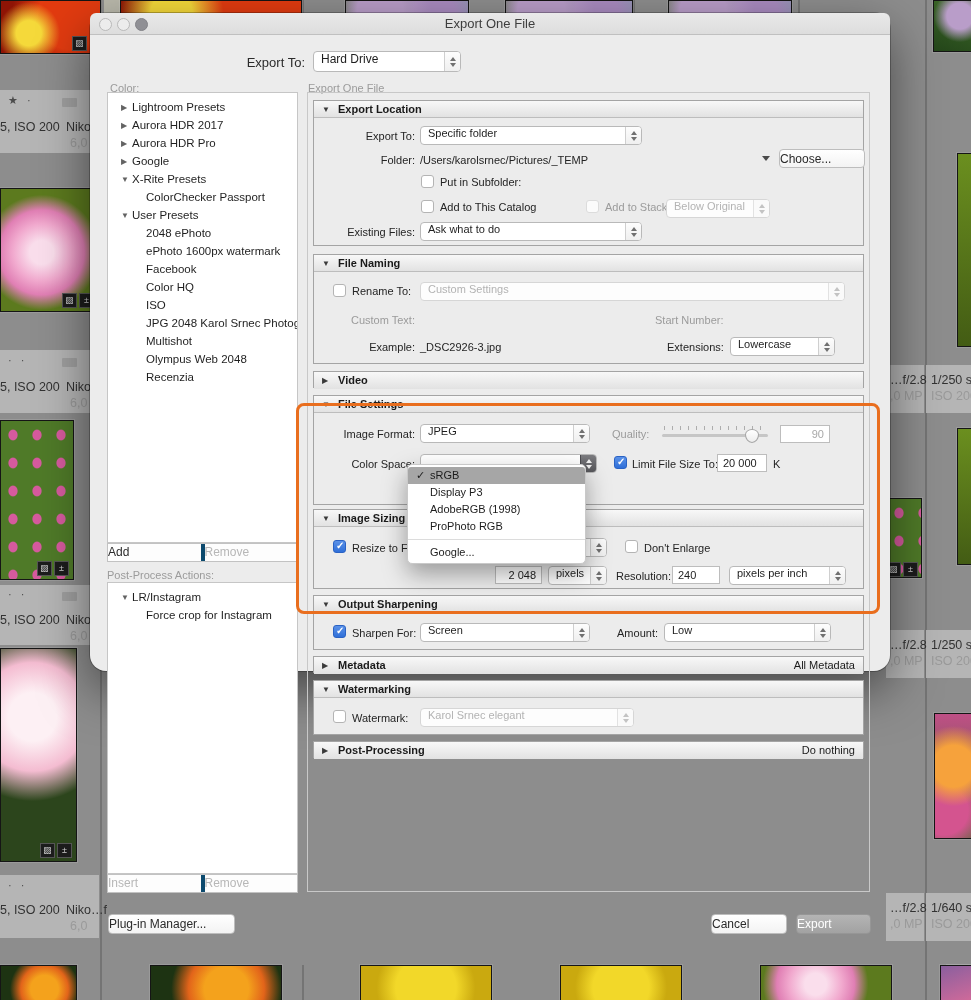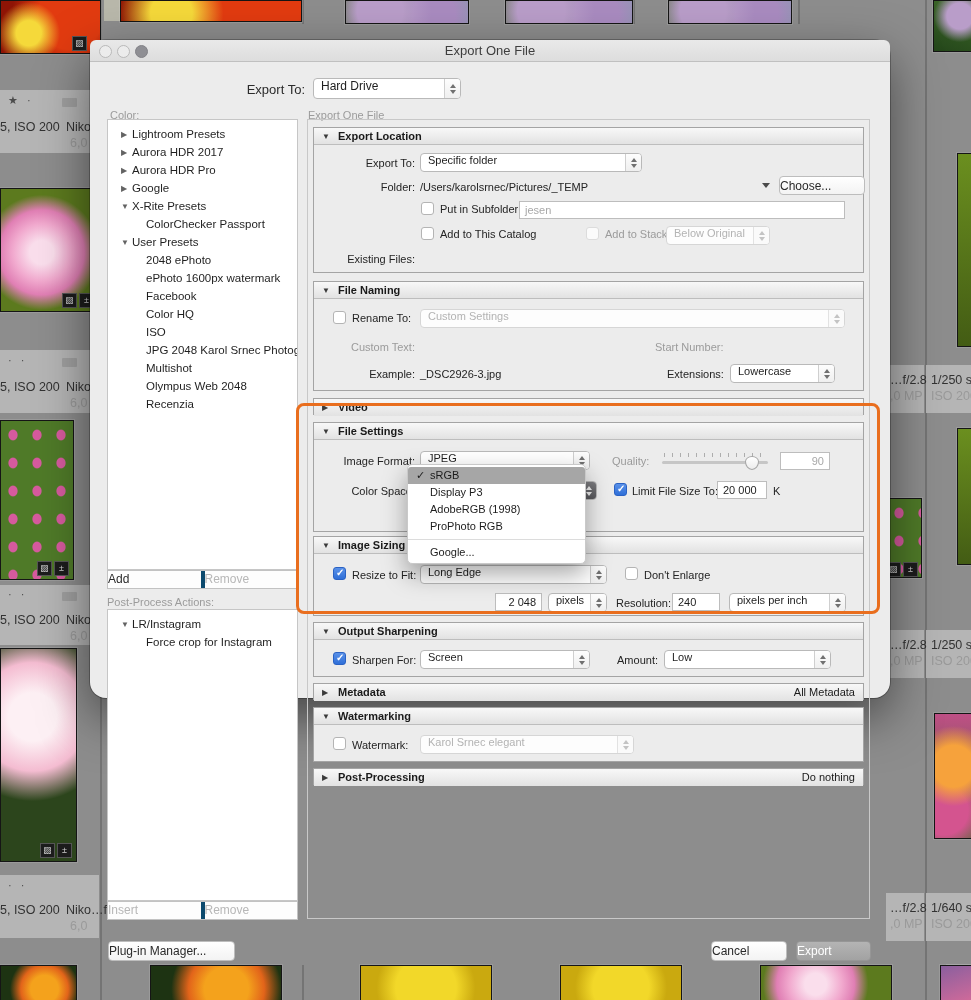--- a/index.html
+++ b/index.html
@@ -19,21 +19,21 @@
   .p-yellowdrops{background:radial-gradient(circle at 50% 62%,#f2d829 0 44%,#caa90f 72%),#243510}
   .p-greenstrip{background:linear-gradient(#6b8f1f,#435c14)}
   .p-purplepink{background:linear-gradient(160deg,#8a5f9e,#d06a9a)}
   .p-bottomtulip{background:radial-gradient(circle at 58% 66%,#f4a21c 0 28%,#e2641a 48%,rgba(0,0,0,0) 70%),#1d3312}
   .badge{position:absolute;width:13px;height:13px;background:#1c1c1c;border:1px solid #555;color:#cfcfcf;font-size:9px;line-height:13px;text-align:center}
   .bgtxt{position:absolute;font-size:12.5px;color:#323232;white-space:nowrap}
   .bgtxt.gray{color:#9a9a9a}
   .bgflag{position:absolute;font-size:11px;color:#4c4c4c;letter-spacing:3px}
   .bgrect{position:absolute;width:15px;height:9px;background:#a0a0a0;border-radius:1px}
   
-  #dialog{position:absolute;left:90px;top:40px;width:800px;height:658px;background:#ececec;border-radius:16px;box-shadow:0 18px 50px rgba(0,0,0,.5),0 0 0 1px rgba(0,0,0,.25)}
+  #dialog{position:absolute;left:90px;top:13px;width:800px;height:658px;background:#ececec;border-radius:16px;box-shadow:0 18px 50px rgba(0,0,0,.5),0 0 0 1px rgba(0,0,0,.25)}
   #titlebar{position:absolute;left:0;top:0;right:0;height:21px;background:linear-gradient(#e9e9e9,#dddddd);border-bottom:1px solid #c0c0c0;border-radius:6px 6px 0 0}
   #titlebar .title{position:absolute;left:0;right:0;top:3px;text-align:center;font-size:13px;color:#3e3e3e}
   .tl{position:absolute;top:5px;width:11px;height:11px;border-radius:50%;border:1px solid #b9b9b9;background:#ececec}
   .tl.filled{background:#8f8f94;border-color:#828287}
   .lbl{position:absolute;font-size:11px;color:#242424;white-space:nowrap}
   .lbl.r{text-align:right}
   .lbl.gray{color:#9b9b9b}
   .biglbl{position:absolute;font-size:13px;color:#2b2b2b}
   
   .sel{position:absolute;display:flex;align-items:flex-start;height:19px;background:#fff;border:1px solid #b9b9b9;border-radius:4px;font-size:11px;color:#1e1e1e;box-sizing:border-box}
@@ -285,33 +285,39 @@
           <i class="up"></i>
           <i class="dn"></i>
         </span>
       </div>
     <div class="lbl r" style="left:240px;top:141px;width:85px">Folder:</div>
     <div class="fpath" style="left:330px;top:141px">/Users/karolsrnec/Pictures/_TEMP</div>
     <div class="disc" style="left:672px;top:143px"></div>
     <div class="btn" style="left:689px;top:136px;width:86px">Choose...</div>
     <span class="cb" style="left:331px;top:162px"></span>
     <div class="lbl" style="left:350px;top:163px">Put in Subfolder:</div>
-    <div class="fld gray" style="left:429px;top:161px;width:326px">jesen</div>
     <span class="cb" style="left:331px;top:187px"></span>
     <div class="lbl" style="left:350px;top:188px">Add to This Catalog</div>
     <span class="cb dis" style="left:496px;top:187px"></span>
     <div class="lbl gray" style="left:515px;top:188px">Add to Stack:</div>
     <div class="sel dis" style="left:576px;top:186px;width:104px">
         <span class="val">Below Original</span>
         <span class="st">
           <i class="up"></i>
           <i class="dn"></i>
         </span>
       </div>
     <div class="lbl r" style="left:228px;top:213px;width:97px">Existing Files:</div>
+    <div class="sel" style="left:330px;top:209px;width:222px">
+        <span class="val">Ask what to do</span>
+        <span class="st">
+          <i class="up"></i>
+          <i class="dn"></i>
+        </span>
+      </div>
 
     <div class="sec" style="left:223px;top:241px;width:551px;height:110px">
       <div class="sechead">
         <span class="tri">▼</span>
         <span class="t">File Naming</span>
       </div>
     </div>
     <span class="cb" style="left:243px;top:271px"></span>
     <div class="lbl" style="left:262px;top:272px">Rename To:</div>
     <div class="sel dis" style="left:330px;top:269px;width:425px">

